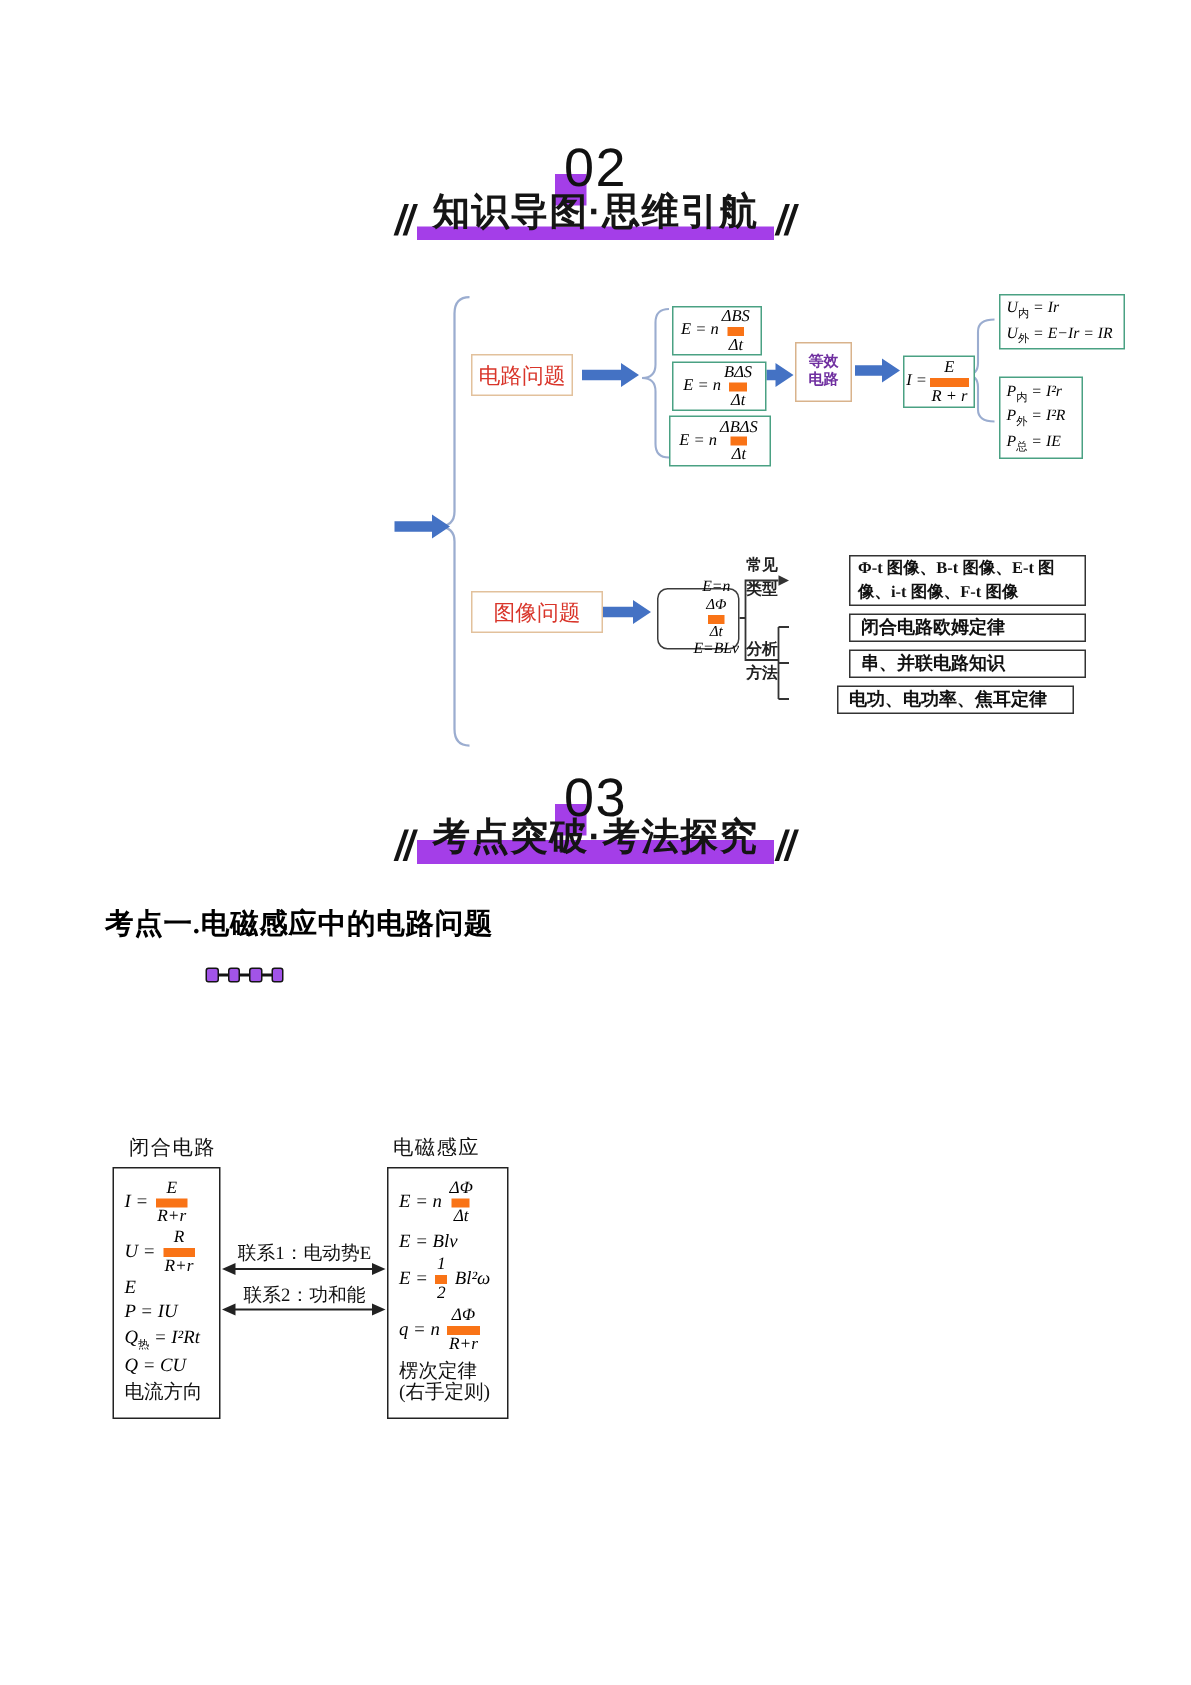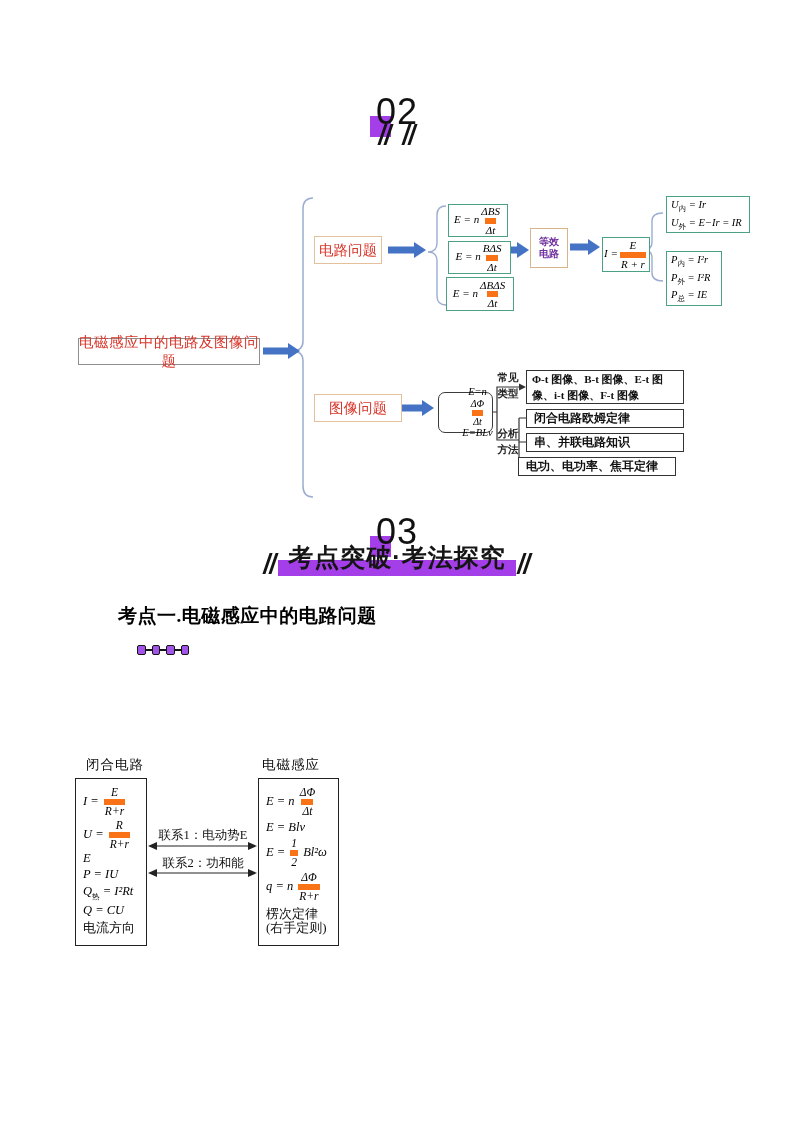--- a/index.html
+++ b/index.html
@@ -34,21 +34,21 @@
   
   .mm-box { position:absolute; z-index:2; background:#fff; display:flex;
             align-items:center; justify-content:center; text-align:center; }
   .root-box { border:1.4px solid #8f8f8f; color:#d9352a; font-size:14.5px; letter-spacing:.5px; }
   .tan-box  { border:1.4px solid #e2c19c; color:#d9352a; font-size:14.5px; }
   .teal-box { border:1.3px solid #4aa183; font-size:11px; }
   .equiv-box{ border:1.4px solid #d9b38c; color:#7030a0; font-weight:bold; font-size:10px;
               line-height:1.25; flex-direction:column; }
   .dark-box { border:1.2px solid #3c3c3c; font-size:10.5px; border-radius:7px;
               flex-direction:column; line-height:1.15; }
-  .plain-box{ border:1.1px solid #333; background:#fff; }
+  .plain-box{ border:1.1px solid #333; background:#fff;margin-left:40px; }
 
   .formula { font-family:"Liberation Serif","DejaVu Serif",serif; font-style:italic; color:#000; }
   .frac { display:inline-flex; flex-direction:column; align-items:center;
           vertical-align:middle; margin:0 2px; line-height:1.12; }
   .frac .den { border-top:6px solid #f97316; padding:0 1px; }
   .stack { display:flex; flex-direction:column; align-items:flex-start; justify-content:center; }
   .stack .formula { line-height:1.5; }
   sub.cjk { font-style:normal; font-size:7.5px; }
 
   .branch-label { position:absolute; z-index:2; width:30px; text-align:center;
@@ -58,21 +58,21 @@
   .branch-label .gap { height:3px; }
   .types-box { position:absolute; z-index:2; background:#fff; font-size:11px; line-height:1.45;
                font-family:"Liberation Serif","DejaVu Serif",serif; padding:1px 5px; color:#111;
                font-weight:bold; }
   .method-box { position:absolute; z-index:2; background:#fff; font-size:12px; font-weight:bold;
                 font-family:"Liberation Serif","DejaVu Serif",serif; color:#111;
                 display:flex; align-items:center; padding-left:7px; }
 
   
   .kaodian-heading { position:absolute; z-index:2; font-family:"Liberation Serif","DejaVu Serif",serif;
-                     font-weight:bold; font-size:19px; color:#000; letter-spacing:.5px;margin-left:48px; }
+                     font-weight:bold; font-size:19px; color:#000; letter-spacing:.5px; }
   .zhishidian-heading { position:absolute; z-index:2; font-weight:bold; font-size:18.5px;
                         color:#5b2d8a; letter-spacing:.5px; }
   .badge { position:absolute; z-index:2; background:#fff; border:2.2px solid #141414;
            border-radius:15px 13px 13px 13px; display:flex; align-items:center; justify-content:center;
            font-size:16.5px; font-weight:bold; color:#111; letter-spacing:2px;
            box-shadow:5px 5px 0 -1px #9b4fe0; }
   .badge-decor { position:absolute; z-index:3; display:flex; gap:6px; align-items:center; }
   .badge-decor::before { content:""; position:absolute; left:2px; right:2px; top:3.5px;
                          height:2.6px; background:#141414; }
   .badge-decor i { position:relative; width:8.5px; height:9.5px; background:#a254e8;
@@ -120,26 +120,27 @@
   </svg>
 
   <div class="sec-num-row" style="top:94px;">
     <span class="sec-num">
       <i class="num-square"></i>
       <span class="num-text">02</span>
     </span>
   </div>
   <div class="sec-title-row" style="top:124px;">
     <span class="dbl-slash"></span>
-    <span class="dbl-slash"></span>
-  </div>
-
-  <div class="mm-box root-box" style="left:78px; top:338px; width:182px; height:27px;">
-    <span>电磁感应中的电路及图像问题</span>
-  </div>
+    <span class="sec-title-box">
+      <span class="title-bar bar-thin"></span>
+      <span class="sec-title-text">知识导图·思维引航</span>
+    </span>
+    <span class="dbl-slash"></span>
+  </div>
+
 
   <div class="mm-box tan-box" style="left:314px; top:236px; width:68px; height:28px;">
     <span>电路问题</span>
   </div>
 
   <div class="mm-box teal-box" style="left:448px; top:204px; width:60px; height:33px;">
     <span class="formula"><span>E = n</span><span class="frac">
           <span class="num">ΔBS</span>
           <span class="den">Δt</span>
         </span></span>

